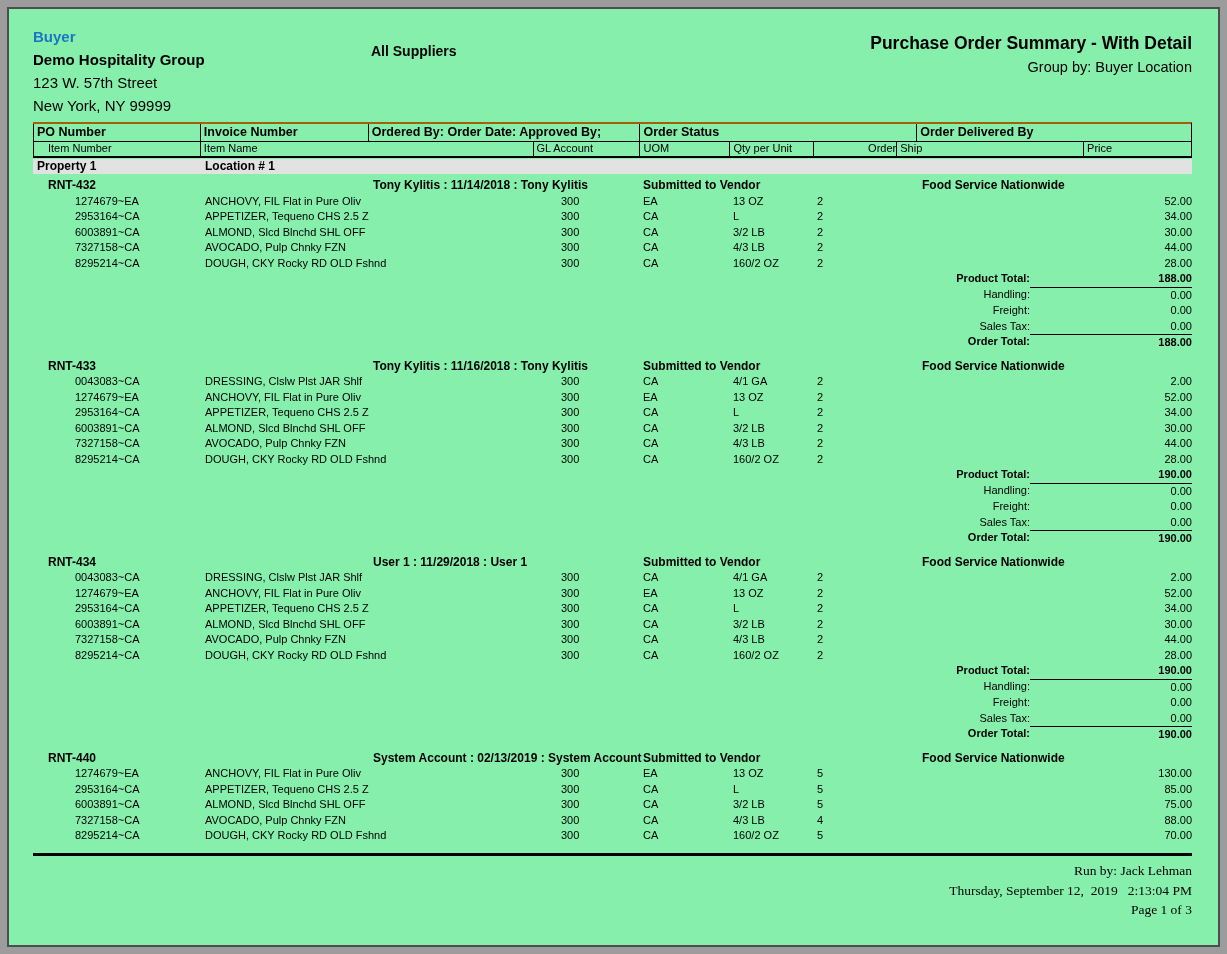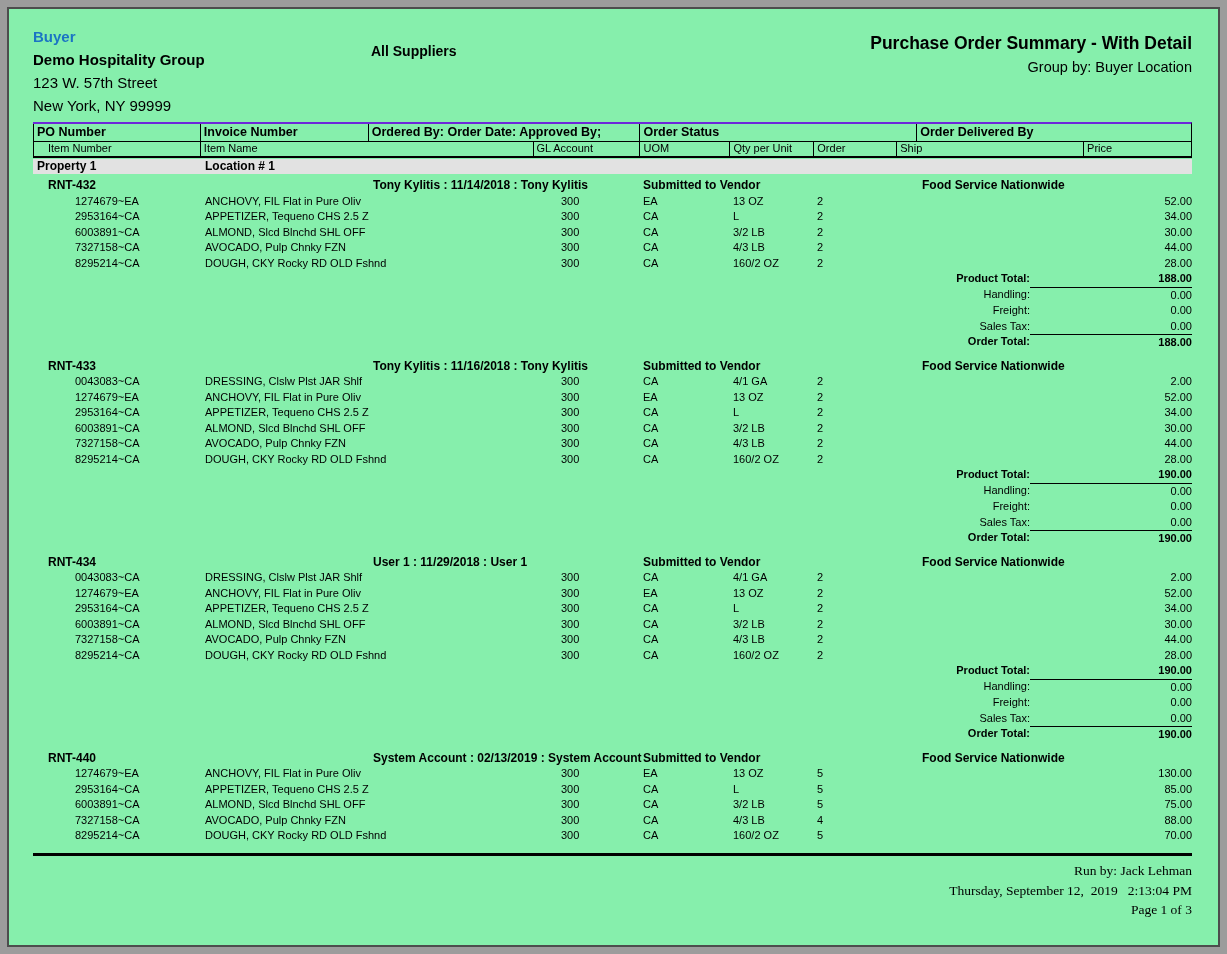--- a/index.html
+++ b/index.html
@@ -11,28 +11,28 @@
   
   .report-header { position: relative; height: 113px; }
   .hdr-left { position: absolute; left: 0; top: 16px; font-size: 15px; line-height: 23px; }
   .buyer-label { color: #1b74c4; font-weight: bold; }
   .company { font-weight: bold; }
   .hdr-center { position: absolute; left: 338px; top: 34px; font-weight: bold; font-size: 14px; }
   .hdr-right { position: absolute; right: 0; top: 22px; text-align: right; font-size: 14.5px; line-height: 22.5px; }
   .report-title { font-size: 17.5px; font-weight: bold; line-height: 25px; }
 
   
-  .tbl-hdr { border-top: 2px solid #6d28d9; border-bottom: 2px solid #000; border-right: 1px solid #000; }
+  .tbl-hdr { border-top: 2px solid #a16207; border-bottom: 2px solid #000; border-right: 1px solid #000; }
   .hdr-row { display: flex; }
   .hdr-row1 { font-weight: bold; font-size: 12.5px; line-height: 17px; height: 18px; border-bottom: 1px solid #000; }
   .hdr-row2 { font-size: 11px; line-height: 13px; height: 14px; }
   .hdr-row .c { border-left: 1px solid #000; padding-left: 3px; overflow: hidden; white-space: nowrap; }
   .ch1 { width: 167px; } .ch2 { width: 168px; } .ch3 { width: 272px; } .ch4 { width: 277px; } .ch5 { width: 275px; }
   .cg1 { width: 167px; padding-left: 14px !important; } .cg2 { width: 333px; } .cg3 { width: 107px; }
-  .cg4 { width: 90px; } .cg5 { width: 84px; } .cg6 { width: 83px; } .cg7 { width: 107px; } .cg8 { width: 80px; margin-top: 48px; } .cg9 { width: 108px; }
+  .cg4 { width: 90px; } .cg5 { width: 84px; } .cg6 { width: 83px; text-align: right; } .cg7 { width: 107px; } .cg8 { width: 80px; margin-top: 48px; } .cg9 { width: 108px; }
 
   
   .group-band { display: flex; background: #e2e2e2; font-weight: bold; font-size: 12px; line-height: 14px; height: 15px; margin-top: 1px; }
   .gb1 { width: 167px; padding-left: 4px; } .gb2 { flex: 1; padding-left: 5px; }
 
   
   .row { display: flex; }
   .po-section { margin-top: 4px; }
   .po-section:not(:first-child) { margin-top: 8px; }
   .sec-hdr { font-weight: bold; font-size: 12px; line-height: 15.5px; margin-top: 4px; white-space: nowrap; }

